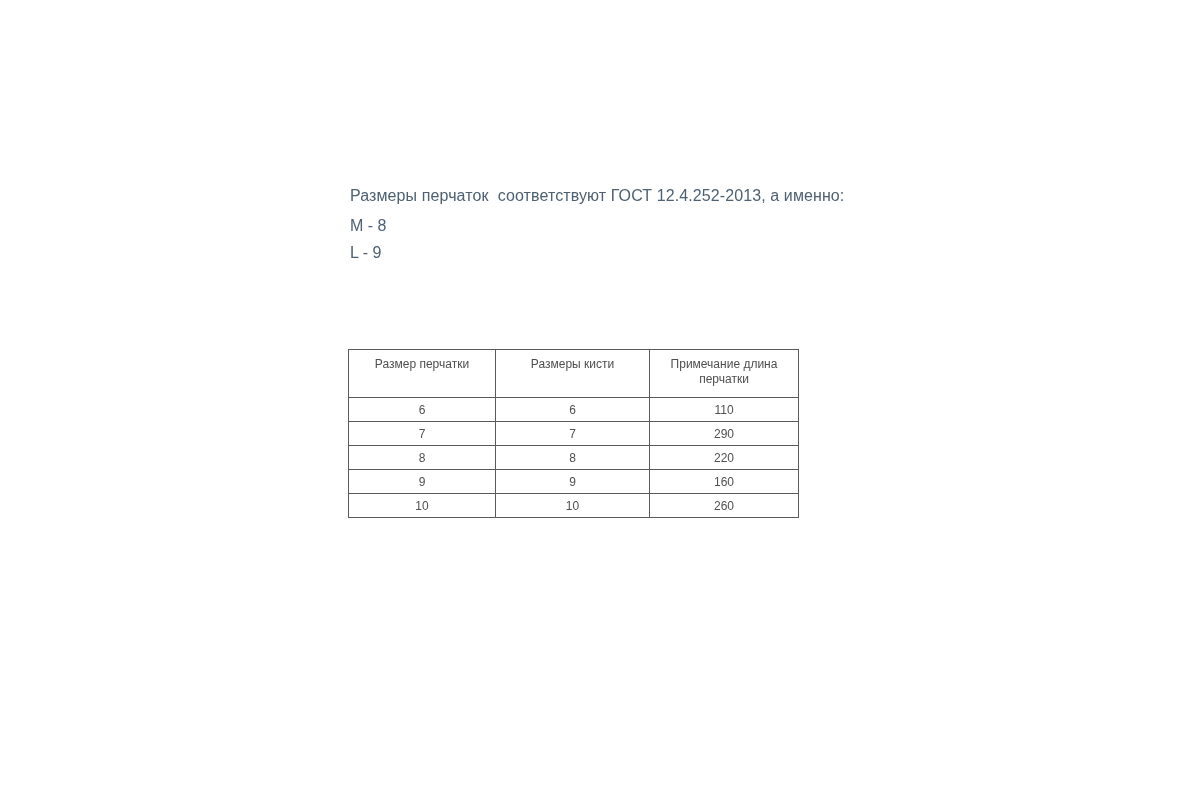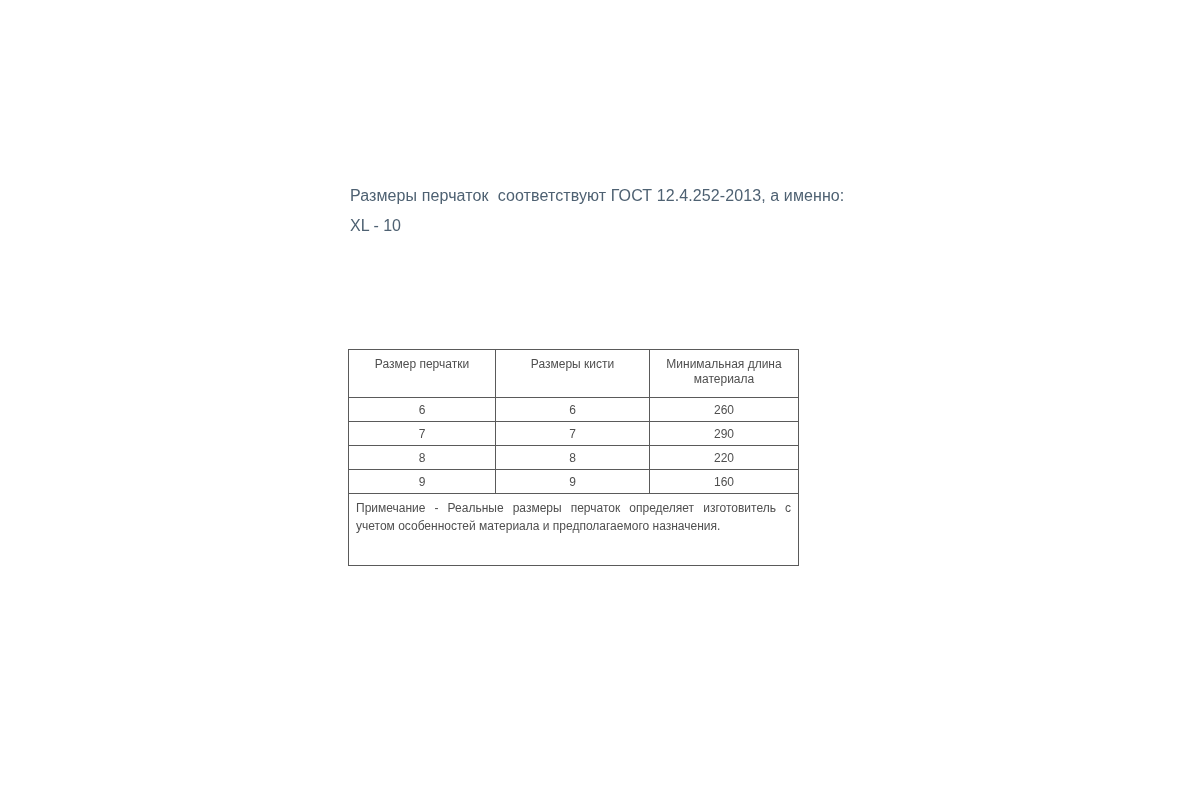--- a/index.html
+++ b/index.html
@@ -69,56 +69,59 @@
     font-size: 12px;
   }
 </style>
 </head>
 <body>
 
 <div class="canvas">
 
   <div class="intro">
     <div class="intro-title">Размеры перчаток  соответствуют ГОСТ 12.4.252-2013, а именно:</div>
-    <div class="size-line">XL - 10</div>
+    <div class="size-line">M - 8</div>
+    <div class="size-line">L - 9</div>
   </div>
 
   <table class="size-table">
     <colgroup>
       <col style="width:147px">
       <col style="width:154px">
       <col style="width:149px">
     </colgroup>
     <thead>
       <tr>
         <th>Размер перчатки</th>
         <th>Размеры кисти</th>
-        <th>Минимальная длина материала</th>
+        <th>Примечание длина перчатки</th>
       </tr>
     </thead>
     <tbody>
       <tr>
         <td class="data-cell">6</td>
         <td class="data-cell">6</td>
-        <td class="data-cell">260</td>
+        <td class="data-cell">110</td>
       </tr>
       <tr>
         <td class="data-cell">7</td>
         <td class="data-cell">7</td>
         <td class="data-cell">290</td>
       </tr>
       <tr>
         <td class="data-cell">8</td>
         <td class="data-cell">8</td>
         <td class="data-cell">220</td>
       </tr>
       <tr>
         <td class="data-cell">9</td>
         <td class="data-cell">9</td>
         <td class="data-cell">160</td>
       </tr>
       <tr>
-        <td class="note-cell" colspan="3">Примечание - Реальные размеры перчаток определяет изготовитель с учетом особенностей материала и предполагаемого назначения.</td>
+        <td class="data-cell">10</td>
+        <td class="data-cell">10</td>
+        <td class="data-cell">260</td>
       </tr>
     </tbody>
   </table>
 
 </div>
 
 </body></html>

